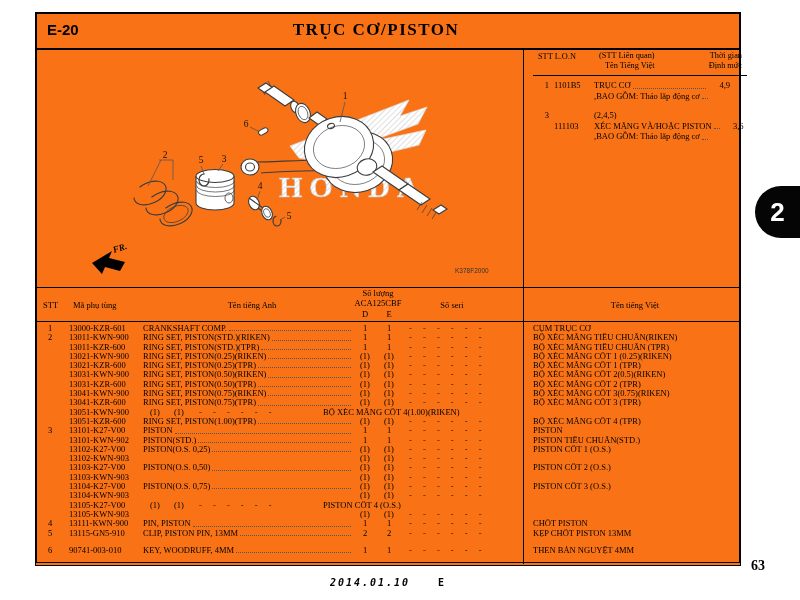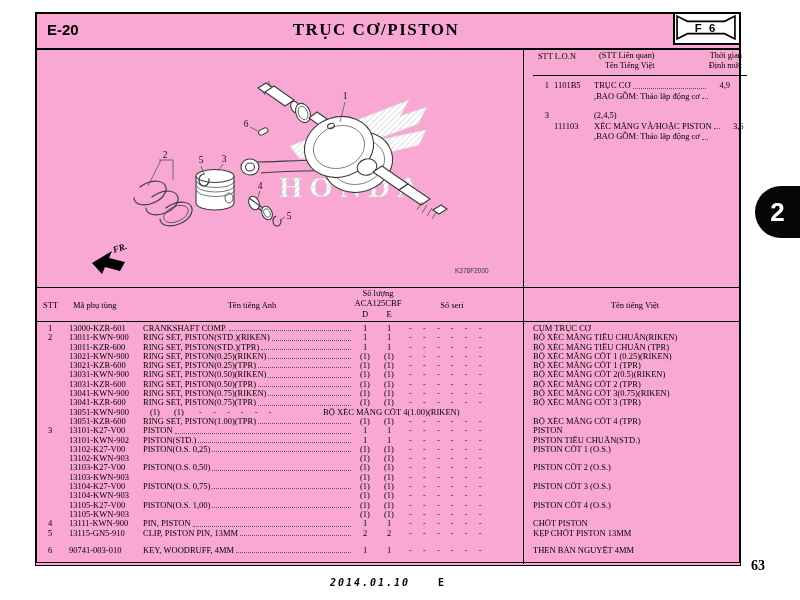--- a/index.html
+++ b/index.html
@@ -1,17 +1,17 @@
 <!DOCTYPE html>
 <html><head>
 <meta charset="utf-8">
 <style>
   html,body{margin:0;padding:0;background:#e9e9e9;}
   .page{position:relative;width:800px;height:600px;background:#ffffff;font-family:"Liberation Serif",serif;color:#000;overflow:hidden;}
-  .main-box{position:absolute;left:35px;top:12px;width:706px;height:554px;border:2px solid #000;border-bottom:4px double #000;box-sizing:border-box;background:#f9a8d4;}
+  .main-box{position:absolute;left:35px;top:12px;width:706px;height:554px;border:2px solid #000;border-bottom:4px double #000;box-sizing:border-box;background:#f97316;}
   
   .hdr{position:absolute;left:0;top:0;width:702px;height:34px;border-bottom:2px solid #000;}
   .hdr-code{position:absolute;left:10px;top:7px;font-family:"Liberation Sans",sans-serif;font-weight:bold;font-size:15px;}
   .hdr-title{position:absolute;left:9px;top:6px;width:660px;text-align:center;font-weight:bold;font-size:17px;letter-spacing:1.5px;}
   .f6{position:absolute;right:0;top:0;width:66px;height:31px;border-left:2px solid #000;border-bottom:2px solid #000;box-sizing:border-box;background:#fff;}
   
   .vdiv{position:absolute;left:486px;top:34px;height:516px;width:0;border-left:1.5px solid #000;}
   .hline-a{position:absolute;left:0;top:273px;width:702px;border-top:1.5px solid #000;}
   .hline-b{position:absolute;left:0;top:307px;width:702px;border-top:1px solid #000;}
   
@@ -63,26 +63,20 @@
 </style>
 </head>
 <body>
 
 <div class="page">
   <div class="main-box">
 
     <div class="hdr">
       <div class="hdr-code">E-20</div>
       <div class="hdr-title">TRỤC CƠ/PISTON</div>
-      <div class="f6">
-        <svg width="62" height="27" viewBox="0 0 60 26">
-          <path d="M2,2 L12,7 L48,7 L58,2 L58,24 L48,19 L12,19 L2,24 Z" fill="none" stroke="#000" stroke-width="1.6"></path>
-          <text x="30" y="17" text-anchor="middle" font-family="Liberation Sans, sans-serif" font-weight="bold" font-size="11" letter-spacing="2">F 6</text>
-        </svg>
-      </div>
     </div>
 
     <div class="vdiv"></div>
     <div class="hline-a"></div>
     <div class="hline-b"></div>
 
     <div class="diagram">
       <svg width="486" height="237" viewBox="0 0 486 237">
         <defs>
           <pattern id="hatch" width="4" height="4" patternUnits="userSpaceOnUse" patternTransform="rotate(45)">
@@ -459,24 +453,20 @@
             <span></span>
           </span>
           <span class="c-d">(1)</span>
           <span class="c-e">(1)</span>
           <span class="c-seri">- - - - - -</span>
           <span class="c-vi"></span>
         </div>
         <div class="trow">
           <span class="c-stt"></span>
           <span class="c-code">13105-K27-V00</span>
-          <span class="c-name">
-            <span>PISTON(O.S. 1,00)</span>
-            <span class="dotlead"></span>
-          </span>
           <span class="c-d">(1)</span>
           <span class="c-e">(1)</span>
           <span class="c-seri">- - - - - -</span>
           <span class="c-vi">PISTON CỐT 4 (O.S.)</span>
         </div>
         <div class="trow">
           <span class="c-stt"></span>
           <span class="c-code">13105-KWN-903</span>
           <span class="c-name">
             <span></span>

